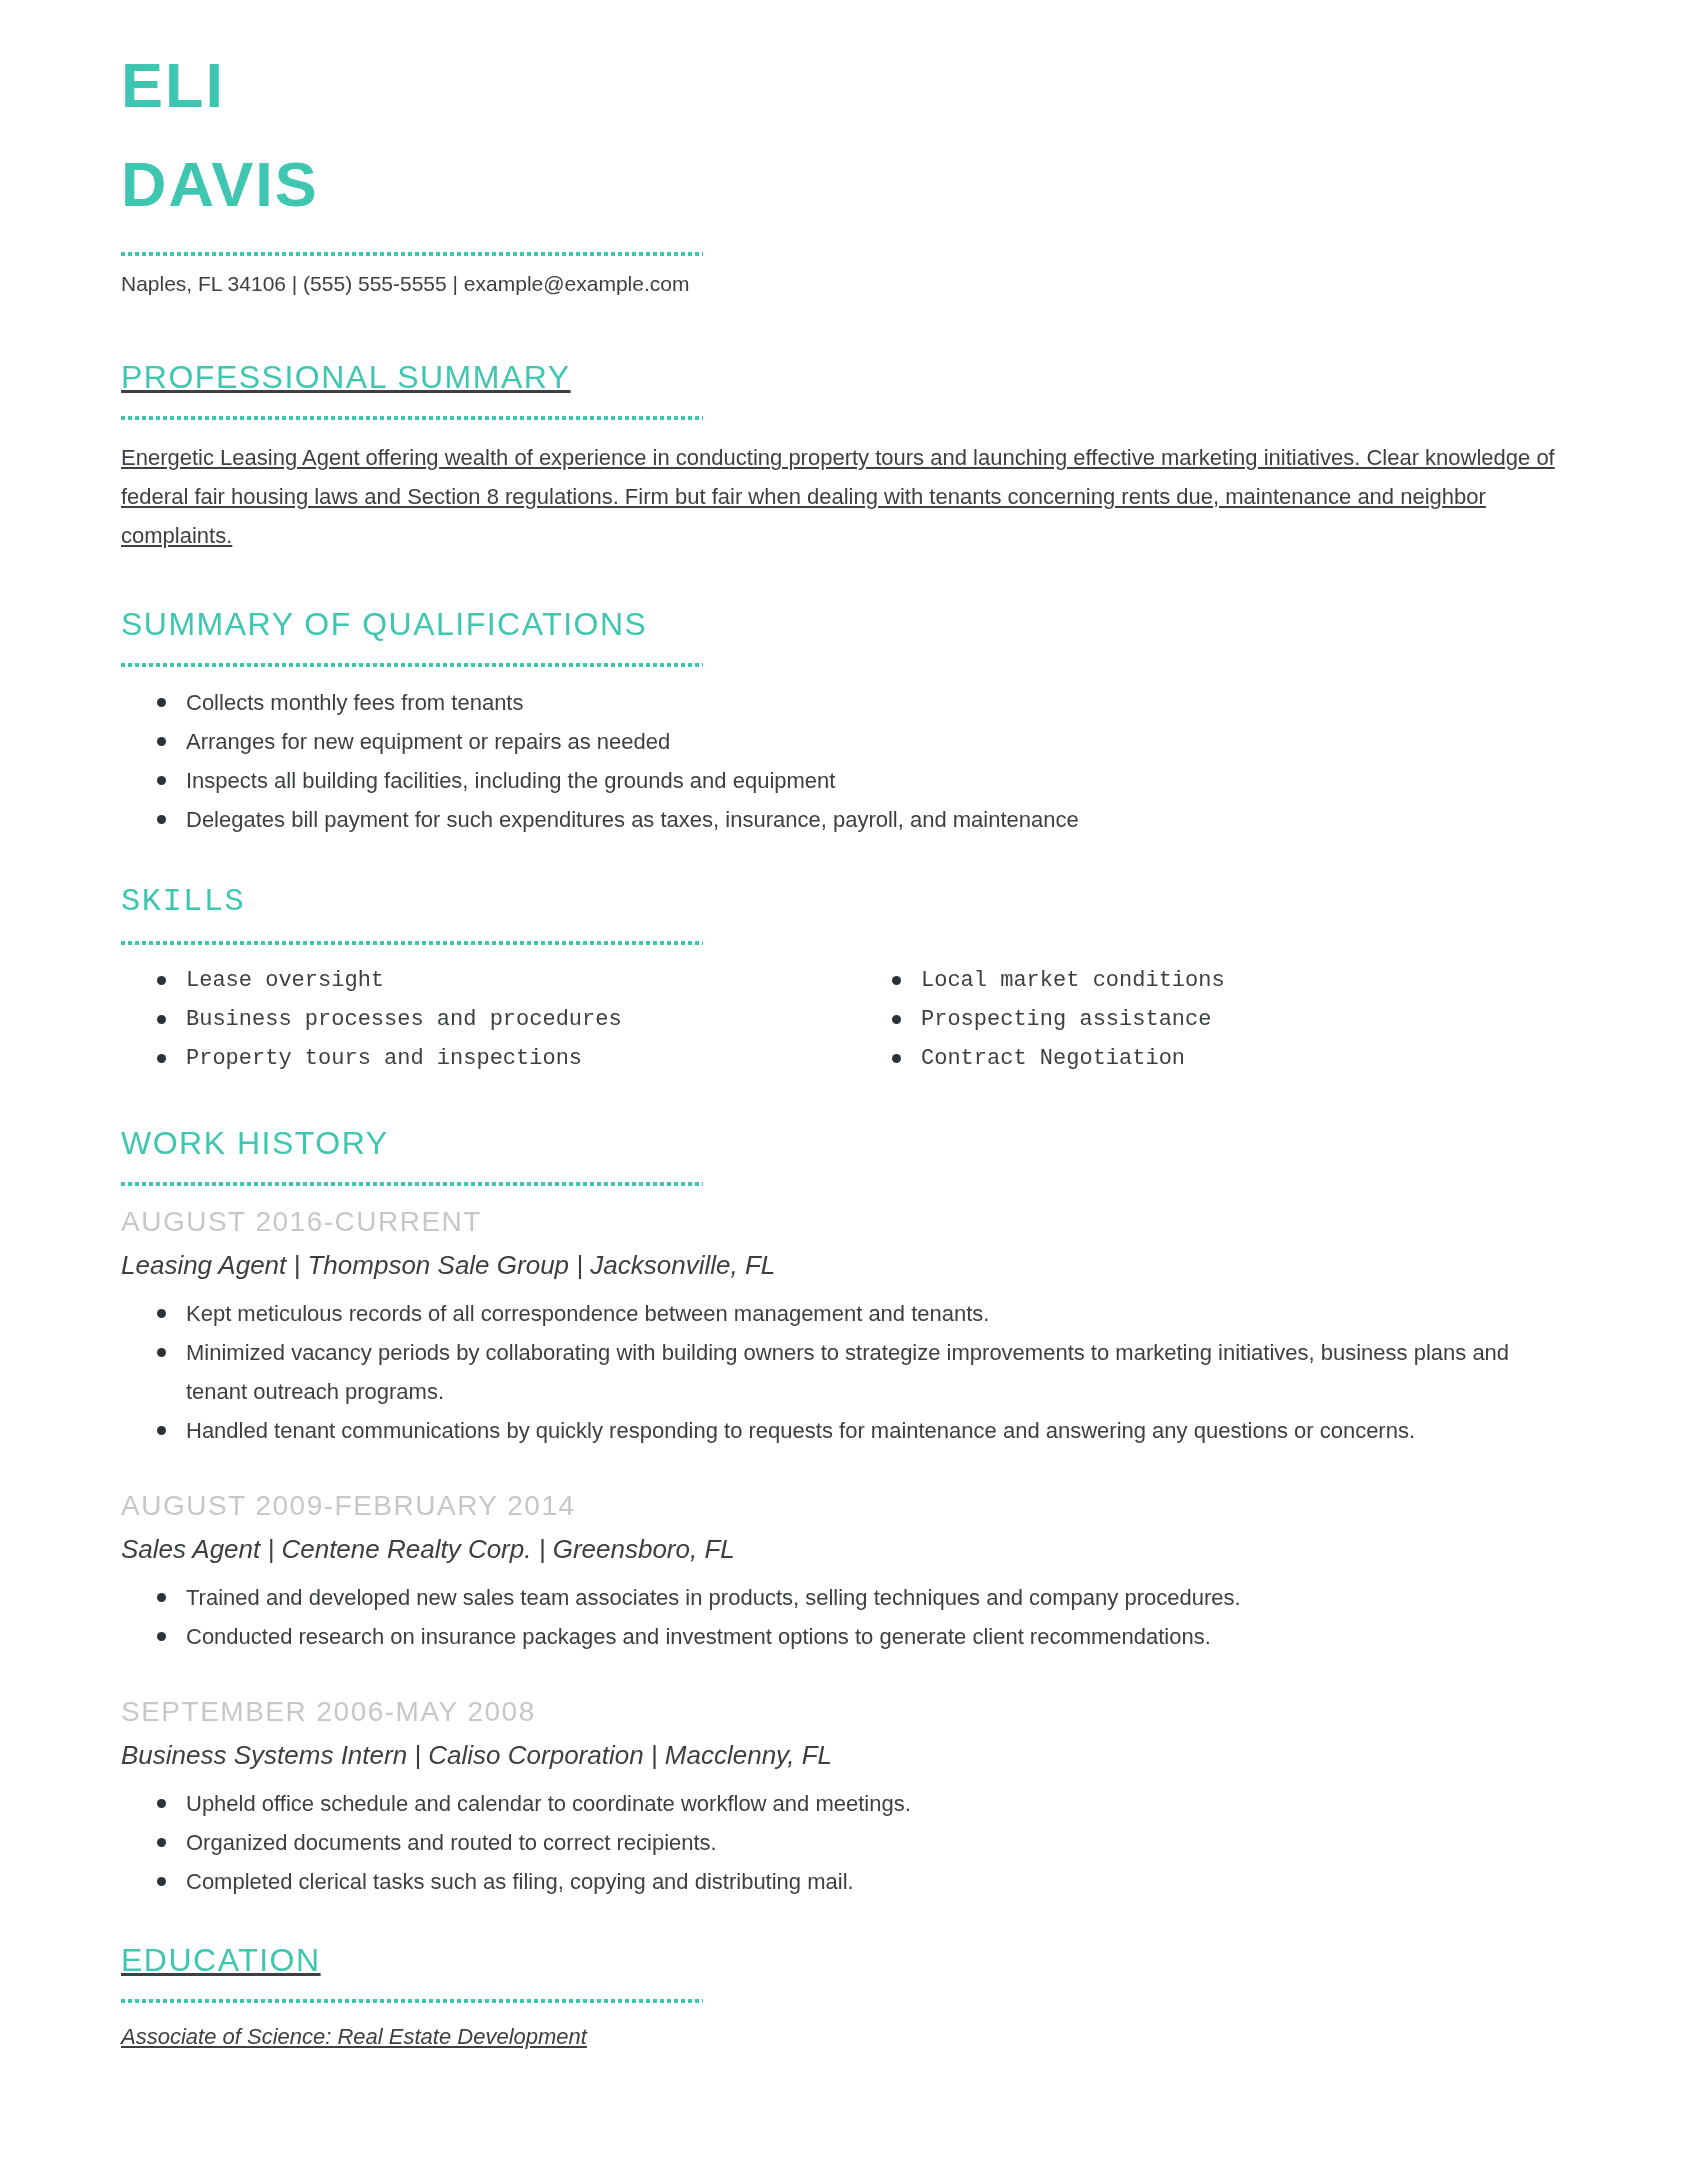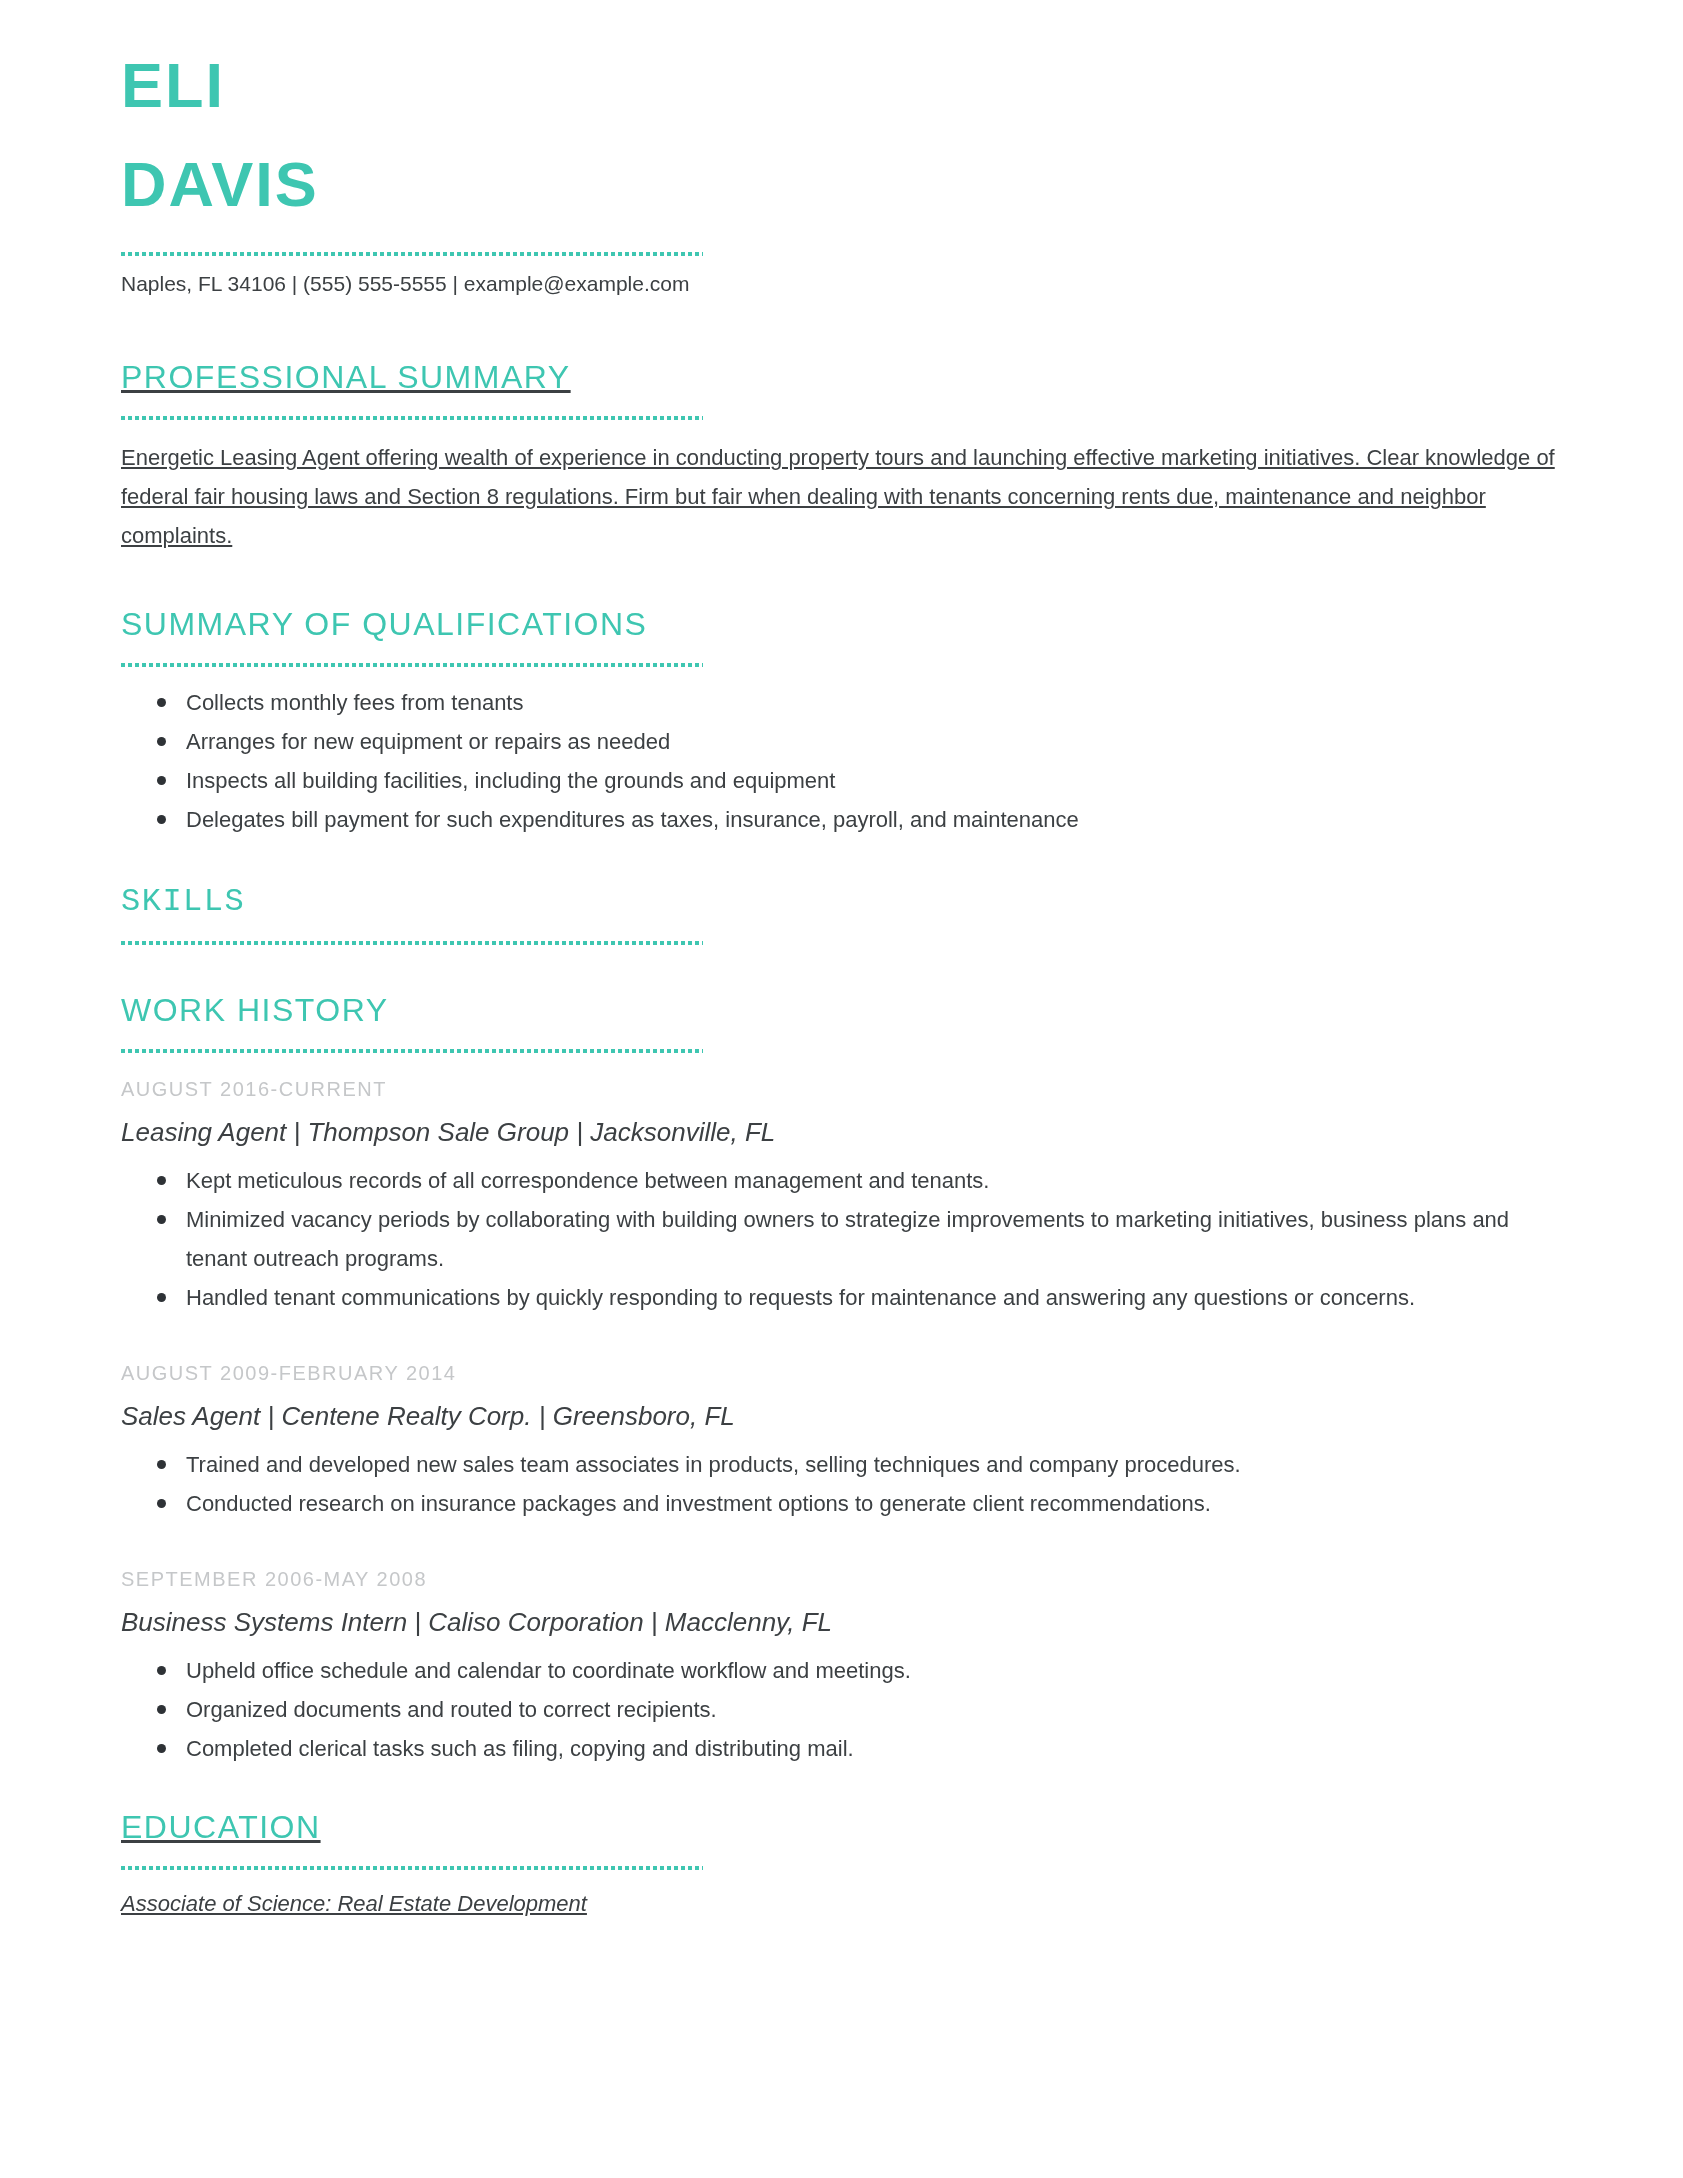--- a/index.html
+++ b/index.html
@@ -95,21 +95,21 @@
     display: grid;
     grid-template-columns: 735px 1fr;
     margin-top: 0;
   }
   .skills-grid ul.bullets { margin-top: 16px; }
   
   .job { margin-top: 20px; }
   .job + .job { margin-top: 40px; }
   .job-date {
     margin: 0;
-    font-size: 20px;
+    font-size: 28px;
     letter-spacing: 1.5px;
     line-height: 32px;
     color: var(--date-color);
   }
   .job-title {
     margin: 10px 0 0 0;
     font-size: 26px;
     font-style: italic;
     line-height: 34px;
     color: var(--body-color);
@@ -150,20 +150,32 @@
       <li>Collects monthly fees from tenants</li>
       <li>Arranges for new equipment or repairs as needed</li>
       <li>Inspects all building facilities, including the grounds and equipment</li>
       <li>Delegates bill payment for such expenditures as taxes, insurance, payroll, and maintenance</li>
     </ul>
   </section>
 
   <section class="sec-skills">
     <h2 class="sec-title">SKILLS</h2>
     <div class="dotted"></div>
+    <div class="skills-grid">
+      <ul class="bullets">
+        <li>Lease oversight</li>
+        <li>Business processes and procedures</li>
+        <li>Property tours and inspections</li>
+      </ul>
+      <ul class="bullets">
+        <li>Local market conditions</li>
+        <li>Prospecting assistance</li>
+        <li>Contract Negotiation</li>
+      </ul>
+    </div>
   </section>
 
   <section class="sec-work">
     <h2 class="sec-title">WORK HISTORY</h2>
     <div class="dotted"></div>
 
     <article class="job">
       <div class="job-date">AUGUST 2016-CURRENT</div>
       <div class="job-title">Leasing Agent | Thompson Sale Group | Jacksonville, FL</div>
       <ul class="bullets">

